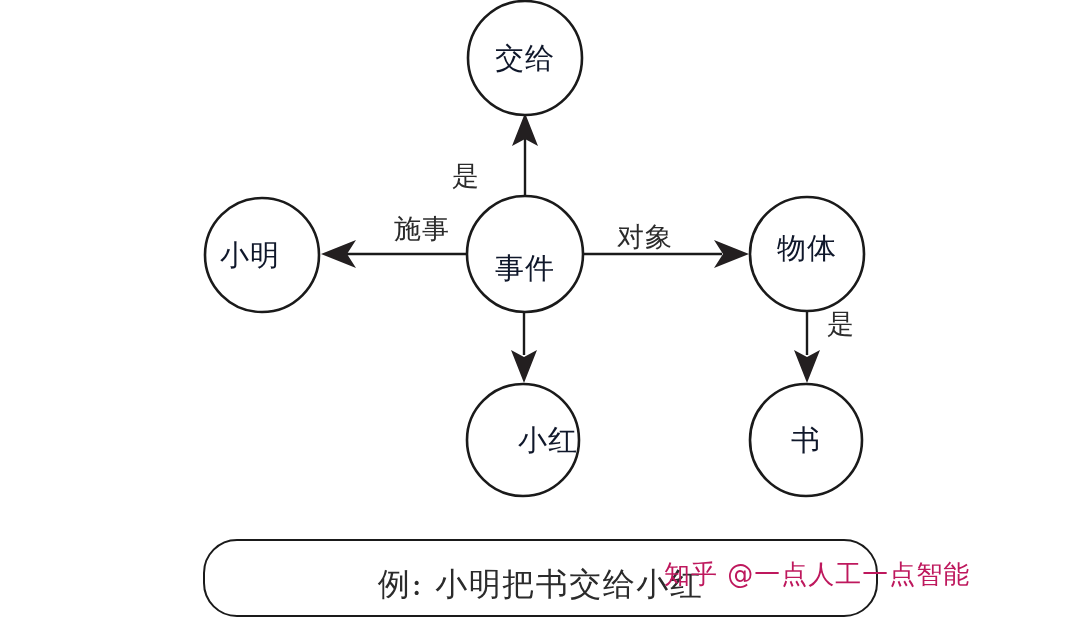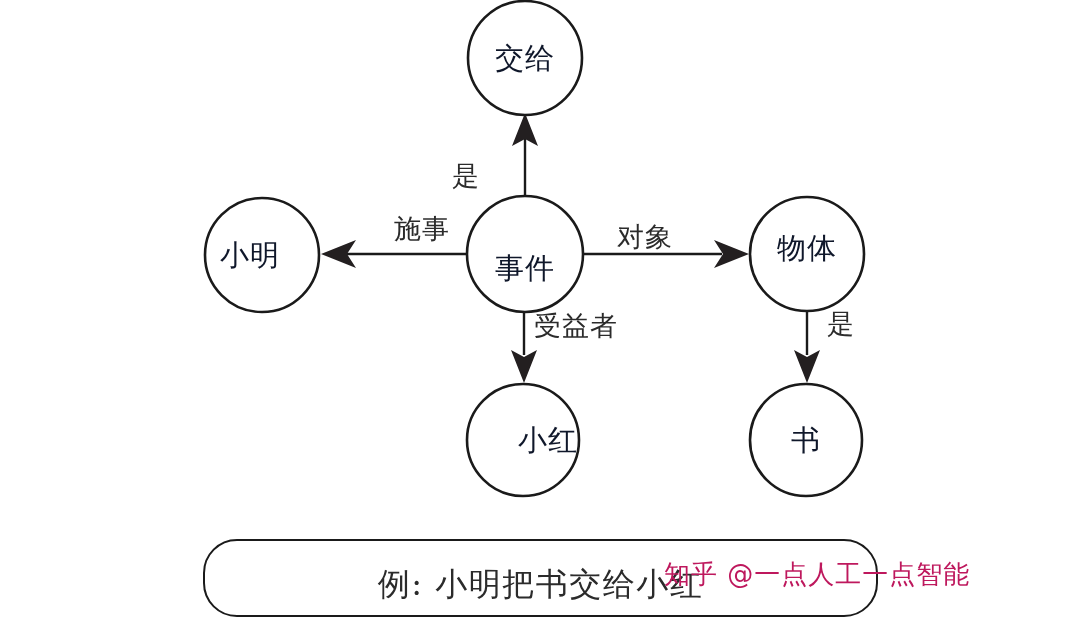--- a/index.html
+++ b/index.html
@@ -141,21 +141,20 @@
   <div class="node-text" style="left:525px; top:59px;">交给</div>
   <div class="node-text" style="left:250px; top:256px;">小明</div>
   <div class="node-text" style="left:525px; top:269px;">事件</div>
   <div class="node-text" style="left:807px; top:249px;">物体</div>
   <div class="node-text" style="left:548px; top:441px;">小红</div>
   <div class="node-text" style="left:806px; top:441px;">书</div>
 
   <div class="edge-text" style="left:452px; top:158px;">是</div>
   <div class="edge-text" style="left:370px; top:211px;margin-left:24px;">施事</div>
   <div class="edge-text" style="left:617px; top:219px;">对象</div>
-  <div class="edge-text" style="left:534px; top:308px;">受益者</div>
   <div class="edge-text" style="left:827px; top:306px;">是</div>
 
   <div class="caption-box"></div>
   <div class="caption-text">例: 小明把书交给小红</div>
 
   <div class="watermark">知乎 @一点人工一点智能</div>
 
 </div>
 
 </body></html>

